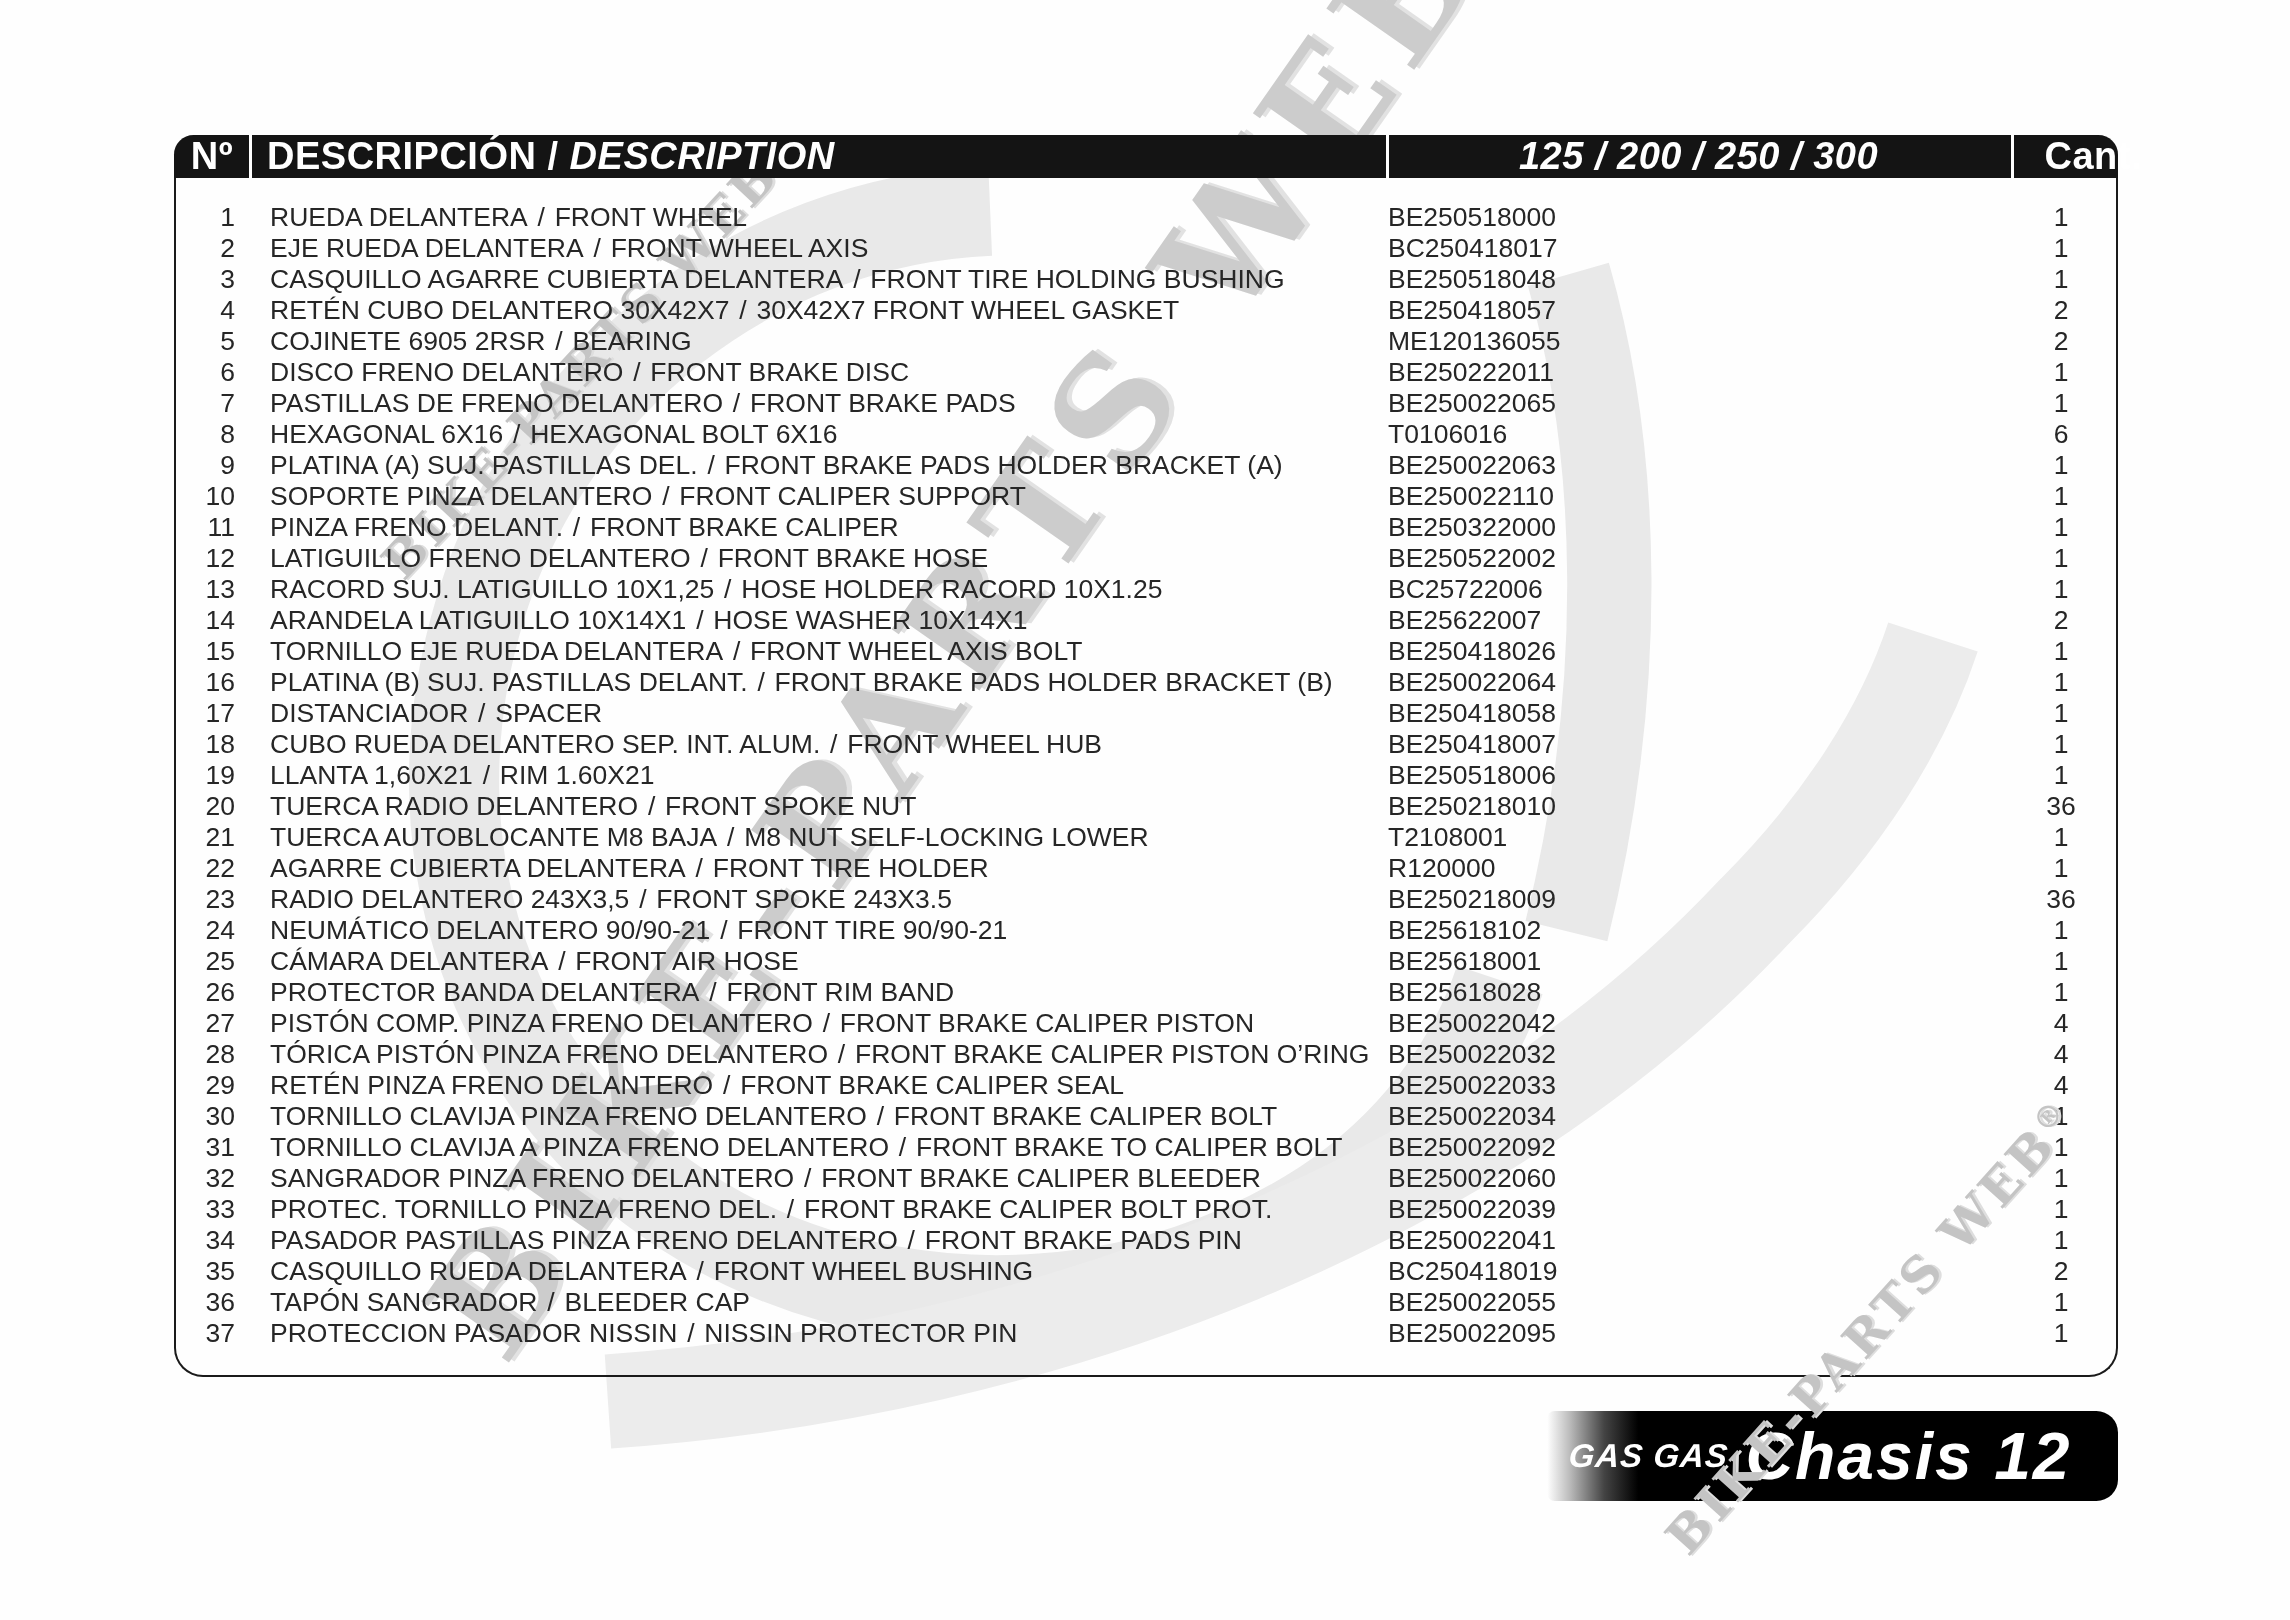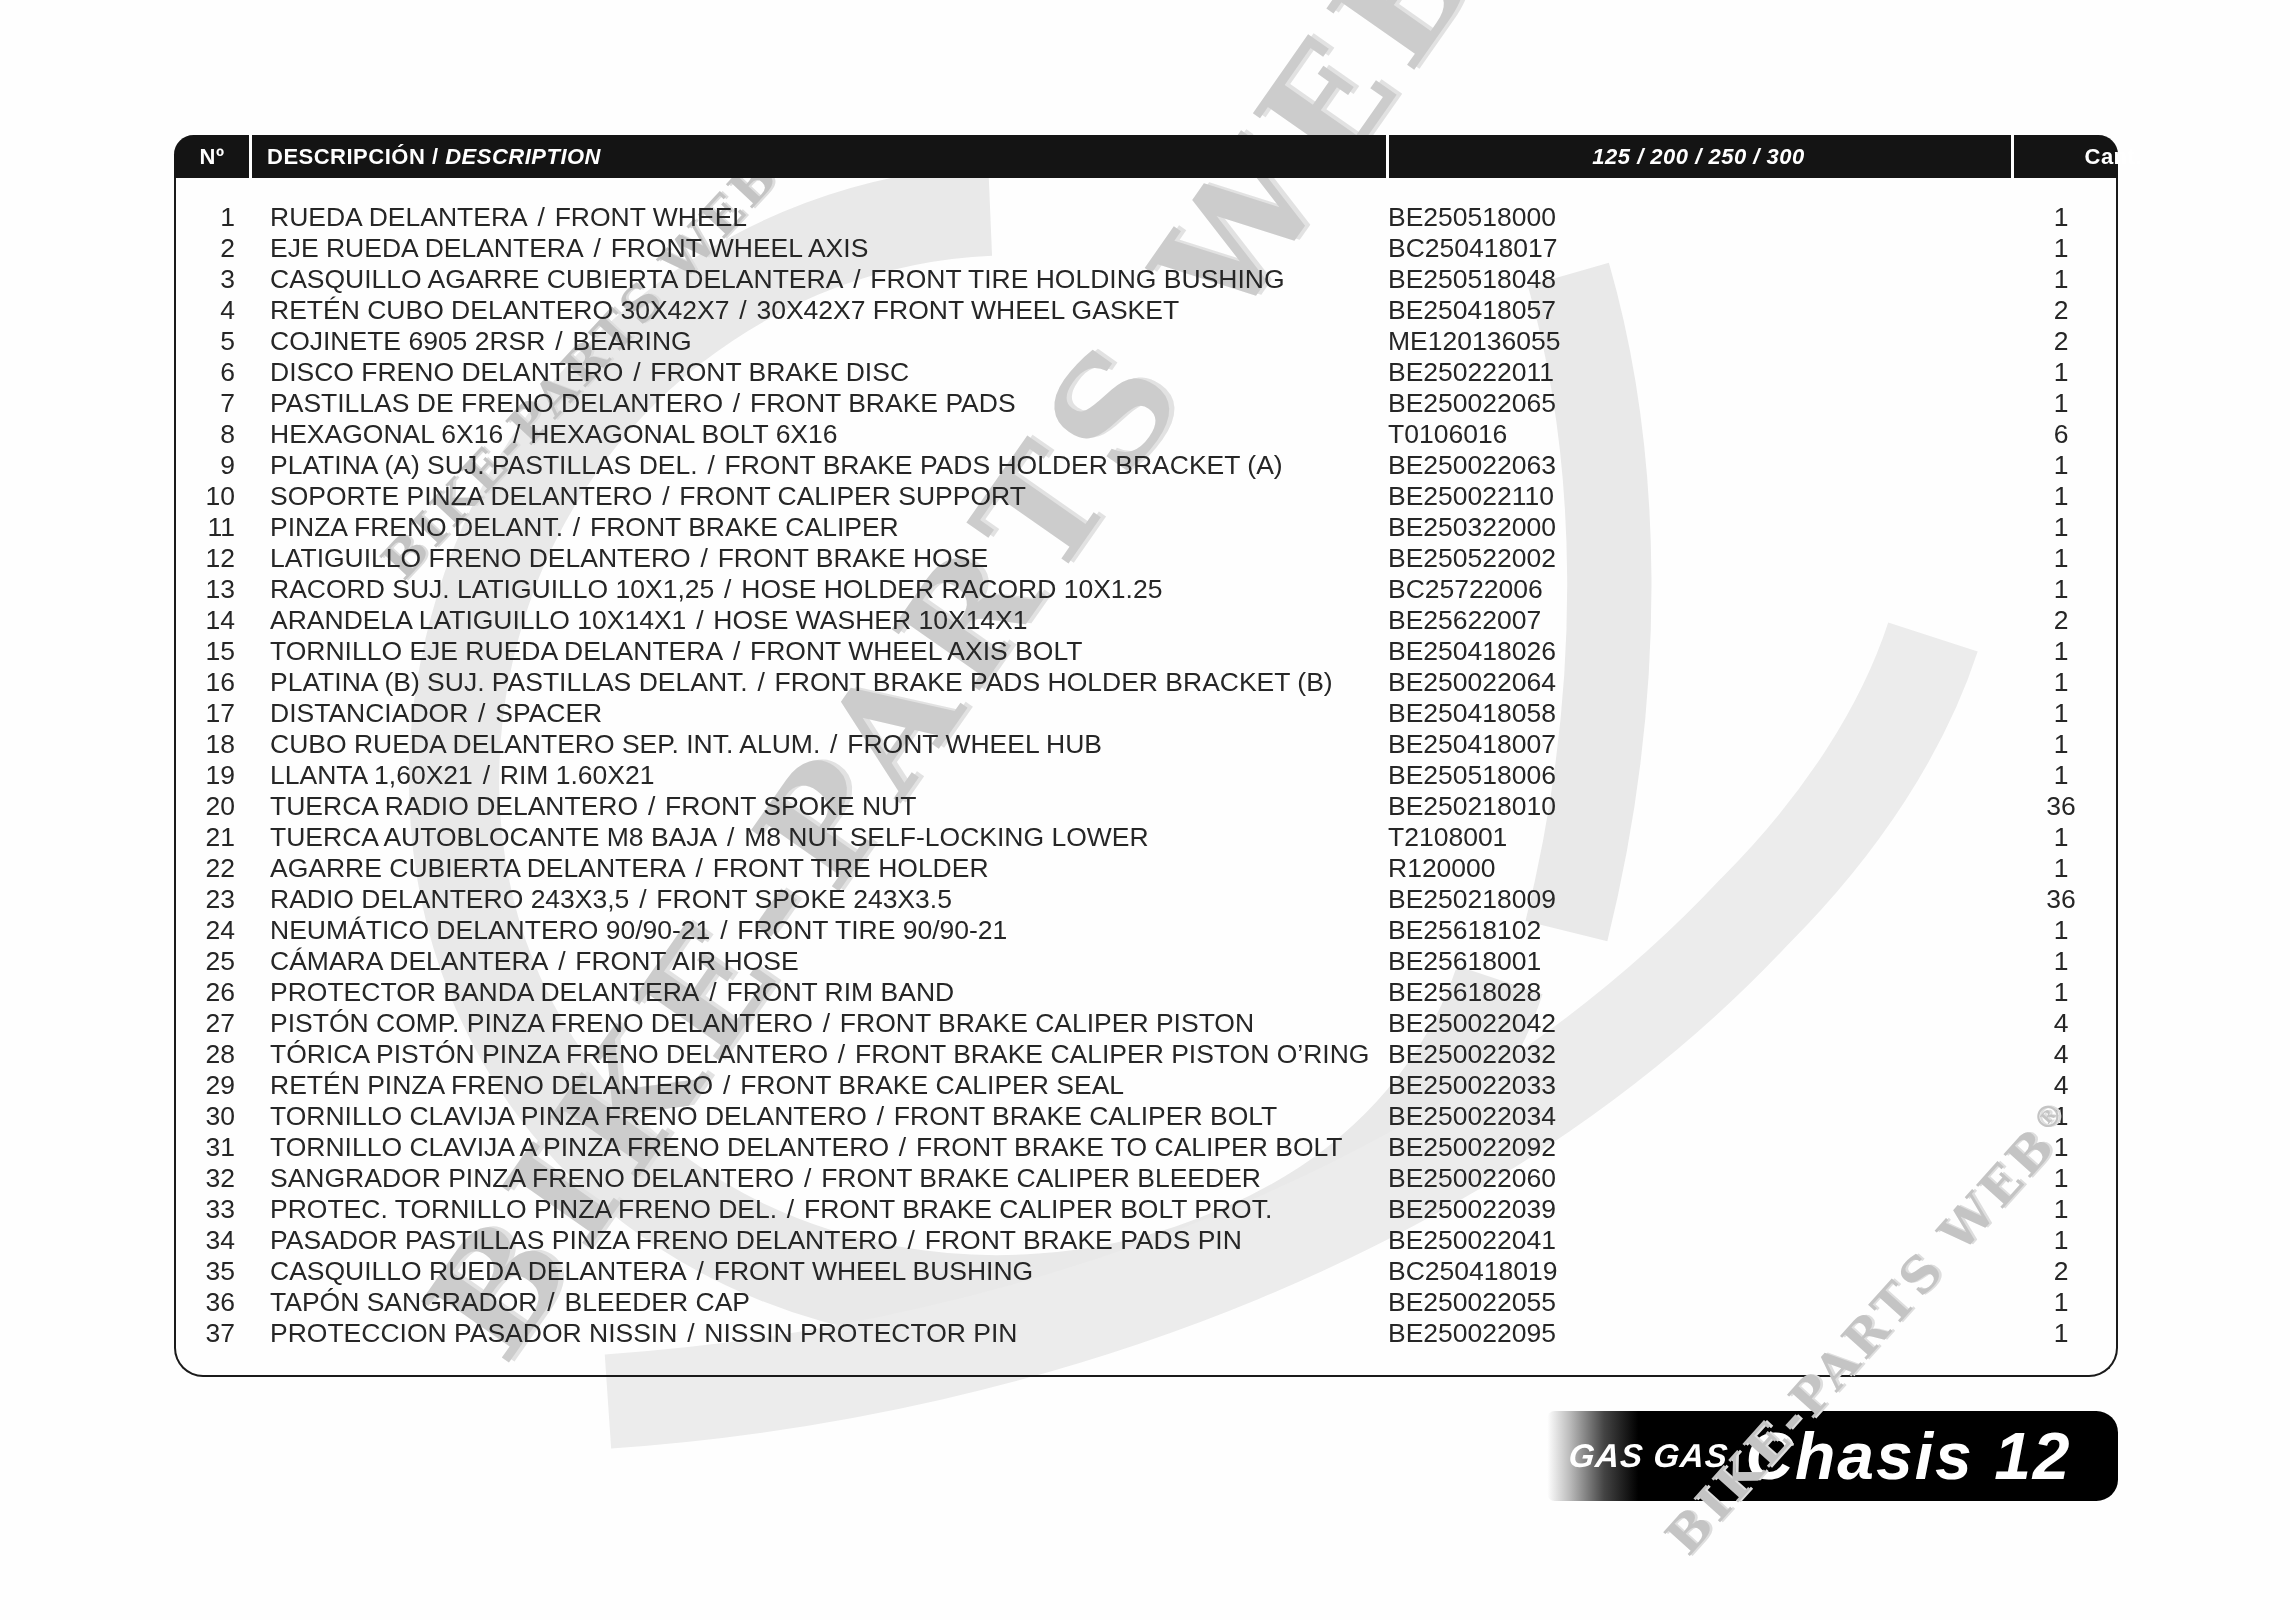--- a/index.html
+++ b/index.html
@@ -37,21 +37,21 @@
     background:#141414; border-radius:19.6px 19.6px 0 0;
     z-index:3; color:#ffffff;
   }
   .hcell { position:absolute; top:0; height:43px; display:flex; align-items:center; }
   .hc-num   { left:0;     width:76px;  justify-content:center; }
   .hc-desc  { left:93px;  width:1117px; justify-content:flex-start; }
   .hc-model { left:1215px; width:619px; justify-content:center;text-align:center; }
   .hc-qty   { left:1840px; width:128px; justify-content:flex-end; }
   .hsep { position:absolute; top:0; width:2.9px; height:43px; background:#ffffff; }
   .hsep1 { left:75px; } .hsep2 { left:1212px; } .hsep3 { left:1837px; }
-  .htxt { font-size:22px; font-weight:bold; letter-spacing:0.5px; white-space:nowrap; }
+  .htxt { font-size:38px; font-weight:bold; letter-spacing:0.5px; white-space:nowrap; }
   .htxt .it { font-style:italic; }
   .hc-model .htxt { font-style:italic; }
 
   .tbl-body {
     position:absolute; left:174px; top:178px; width:1944px; height:1199px;
     border-left:2.9px solid #1a1a1a; border-right:2.9px solid #1a1a1a; border-bottom:2.9px solid #1a1a1a;
     border-radius:0 0 29px 29px;
     box-sizing:border-box;
     background:transparent;
     z-index:2;

